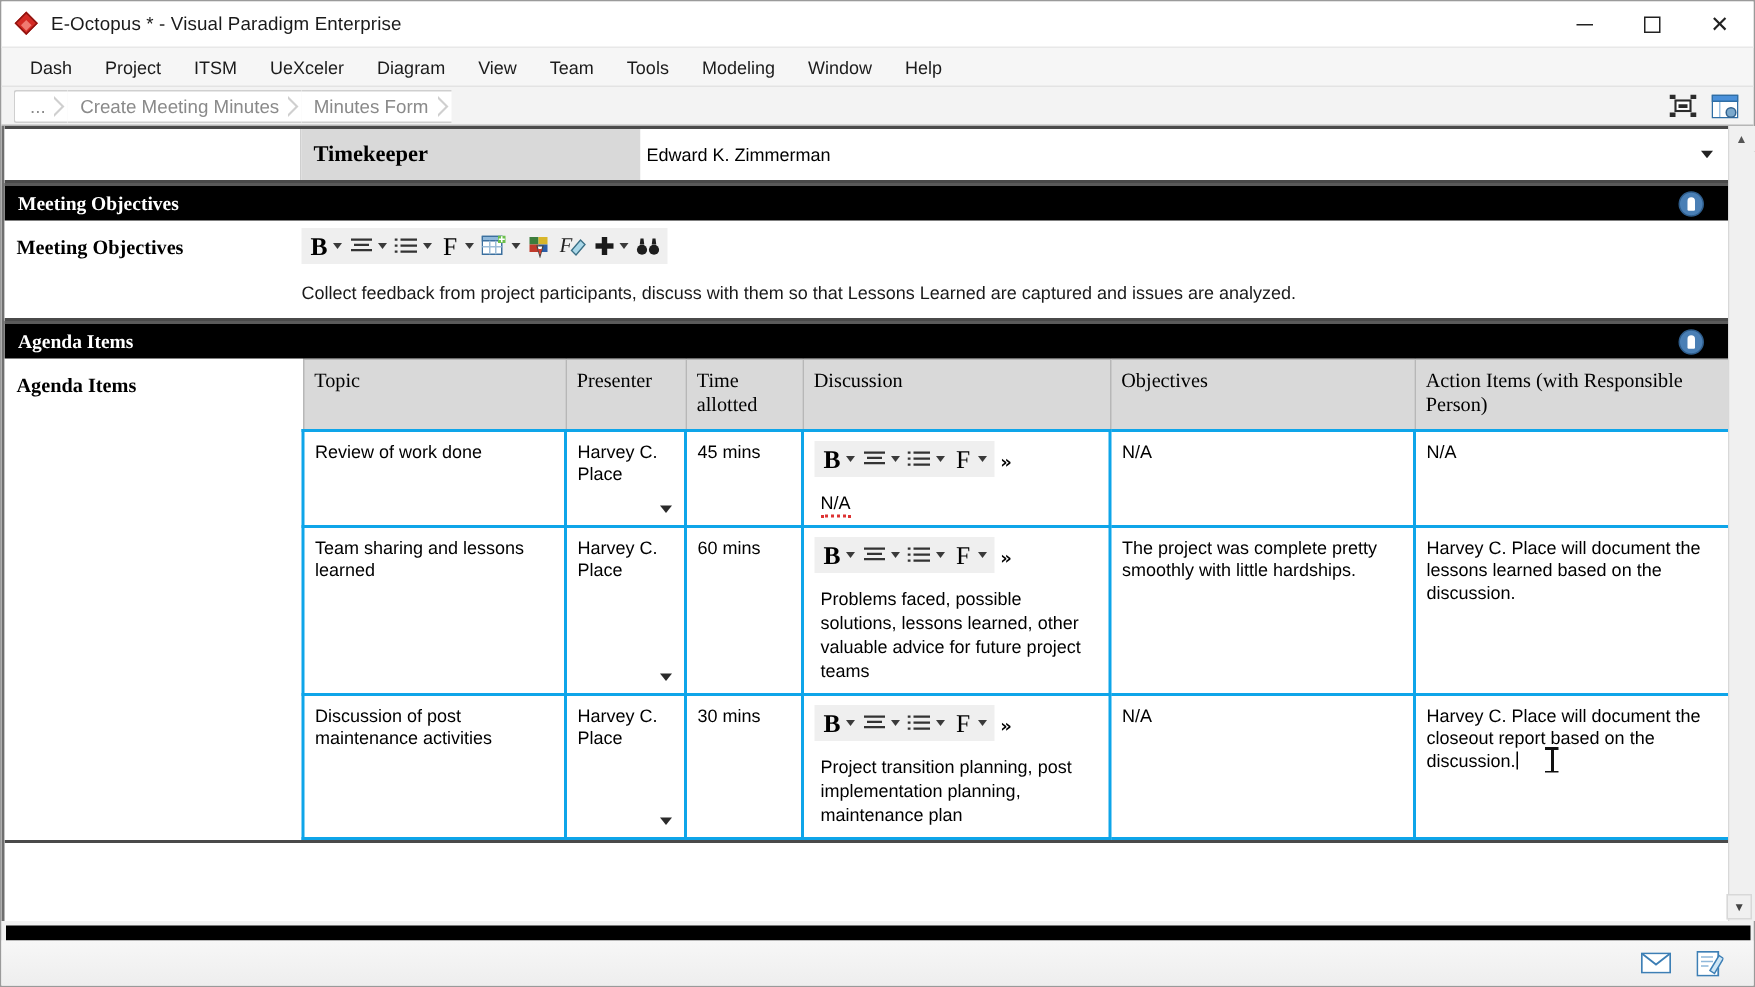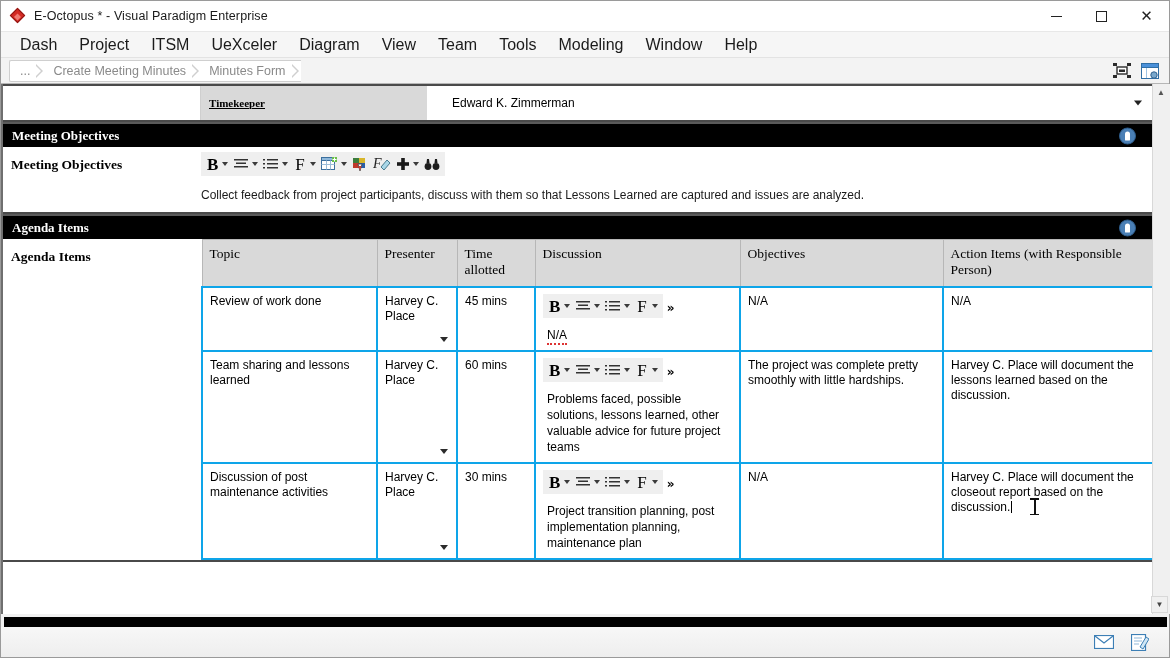--- a/index.html
+++ b/index.html
@@ -71,21 +71,21 @@
     height: 26px;
     background: #f6f6f6;
     display: flex;
     align-items: center;
     padding-left: 8px;
     flex: 0 0 auto;
     border-bottom: 1px solid #e3e3e3;
   }
   .menu-item {
     padding: 4px 11px;
-    font-size: 16px;
+    font-size: 12px;
     color: #1b1b1b;
     white-space: nowrap;
   }
 
   
   .crumbbar {
     height: 26px;
     background: #f3f3f3;
     display: flex;
     align-items: center;
@@ -173,28 +173,27 @@
     background: #ffffff;
   }
   .cell-blank { width: 198px; flex: 0 0 198px; background: #fff; border-right: 1px solid #cfcfcf; }
   .cell-label-gray {
     width: 226px; flex: 0 0 226px;
     background: #d9d9d9;
     display: flex; align-items: center;
     padding-left: 8px;
     font-family: "Liberation Serif", serif;
     font-weight: bold;
-    font-size: 11px;
-    text-decoration: underline;
+    font-size: 15px;
   }
   .cell-value {
     flex: 1 1 auto;
     background: #ffffff;
     display: flex; align-items: center;
-    padding-left: 25px;
+    padding-left: 4px;
     font-size: 12px;
     position: relative;
   }
   .combo-caret {
     position: absolute; right: 10px; top: 50%;
     transform: translateY(-50%);
     width: 0; height: 0;
     border-left: 4px solid transparent;
     border-right: 4px solid transparent;
     border-top: 5px solid #222;

